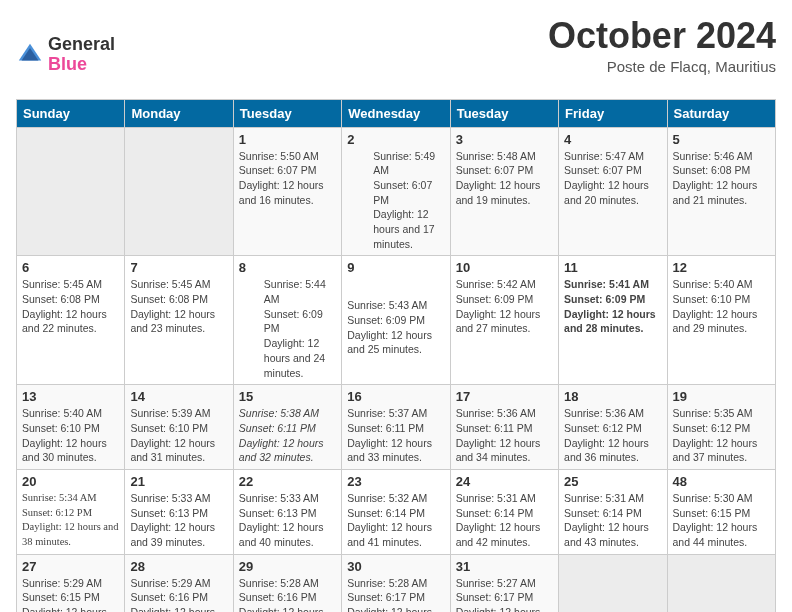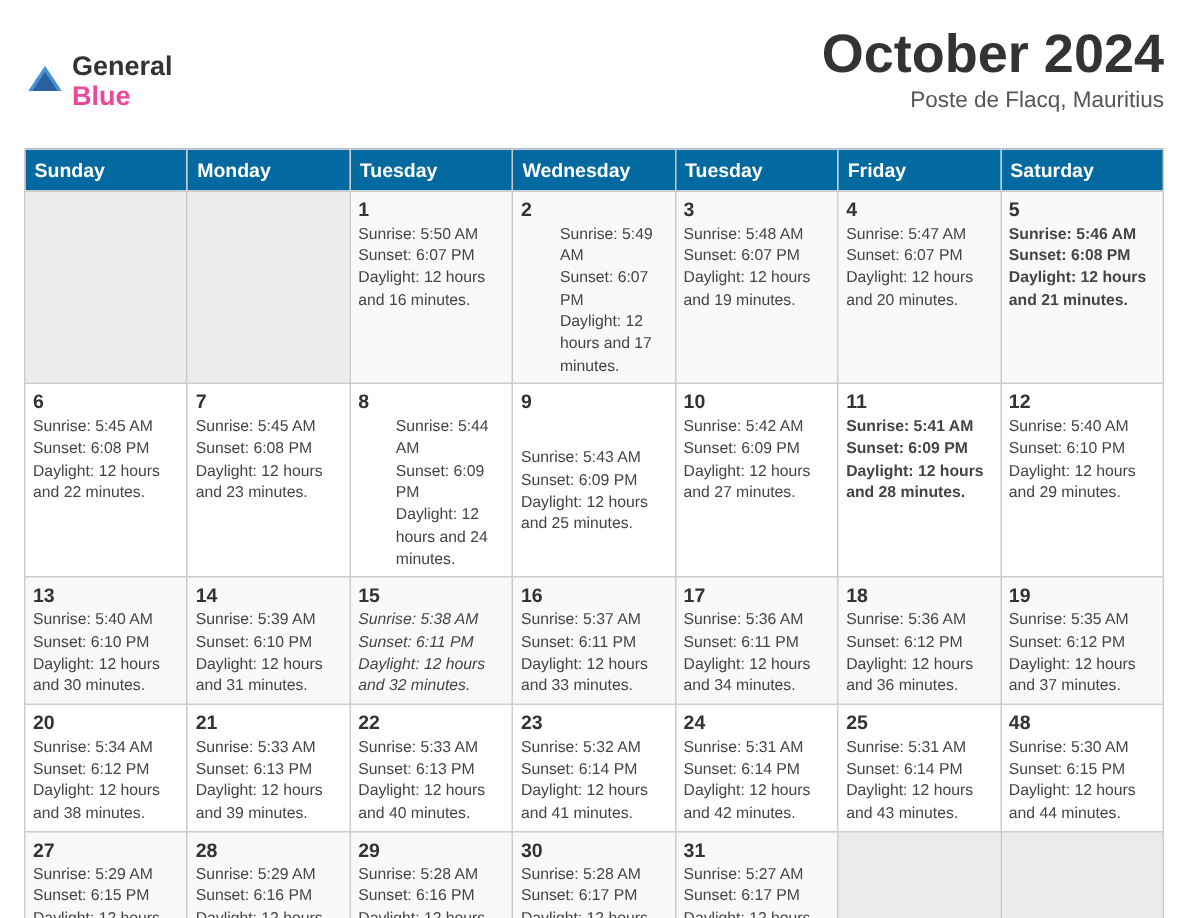--- a/index.html
+++ b/index.html
@@ -139,21 +139,21 @@
 Daylight: 12 hours and 19 minutes.</div>
         </td>
         <td>
           <div class="day-number">4</div>
           <div class="day-detail" style="white-space: pre-line;">Sunrise: 5:47 AM
 Sunset: 6:07 PM
 Daylight: 12 hours and 20 minutes.</div>
         </td>
         <td>
           <div class="day-number">5</div>
-          <div class="day-detail" style="white-space: pre-line; font-weight: bold;">Sunrise: 5:46 AM
+          <div class="day-detail" style="white-space: pre-line;">Sunrise: 5:46 AM
 Sunset: 6:08 PM
 Daylight: 12 hours and 21 minutes.</div>
         </td>
       </tr>
       <tr>
         <td>
           <div class="day-number">6</div>
           <div class="day-detail" style="white-space: pre-line;">Sunrise: 5:45 AM
 Sunset: 6:08 PM
 Daylight: 12 hours and 22 minutes.</div>
@@ -235,21 +235,21 @@
         <td>
           <div class="day-number">19</div>
           <div class="day-detail" style="white-space: pre-line;">Sunrise: 5:35 AM
 Sunset: 6:12 PM
 Daylight: 12 hours and 37 minutes.</div>
         </td>
       </tr>
       <tr>
         <td>
           <div class="day-number">20</div>
-          <div class="day-detail" style="white-space: pre-line;">Sunrise: 5:34 AM
+          <div class="day-detail" style="white-space: pre-line; font-family: Liberation Serif, serif;">Sunrise: 5:34 AM
 Sunset: 6:12 PM
 Daylight: 12 hours and 38 minutes.</div>
         </td>
         <td>
           <div class="day-number">21</div>
           <div class="day-detail" style="white-space: pre-line;">Sunrise: 5:33 AM
 Sunset: 6:13 PM
 Daylight: 12 hours and 39 minutes.</div>
         </td>
         <td>

